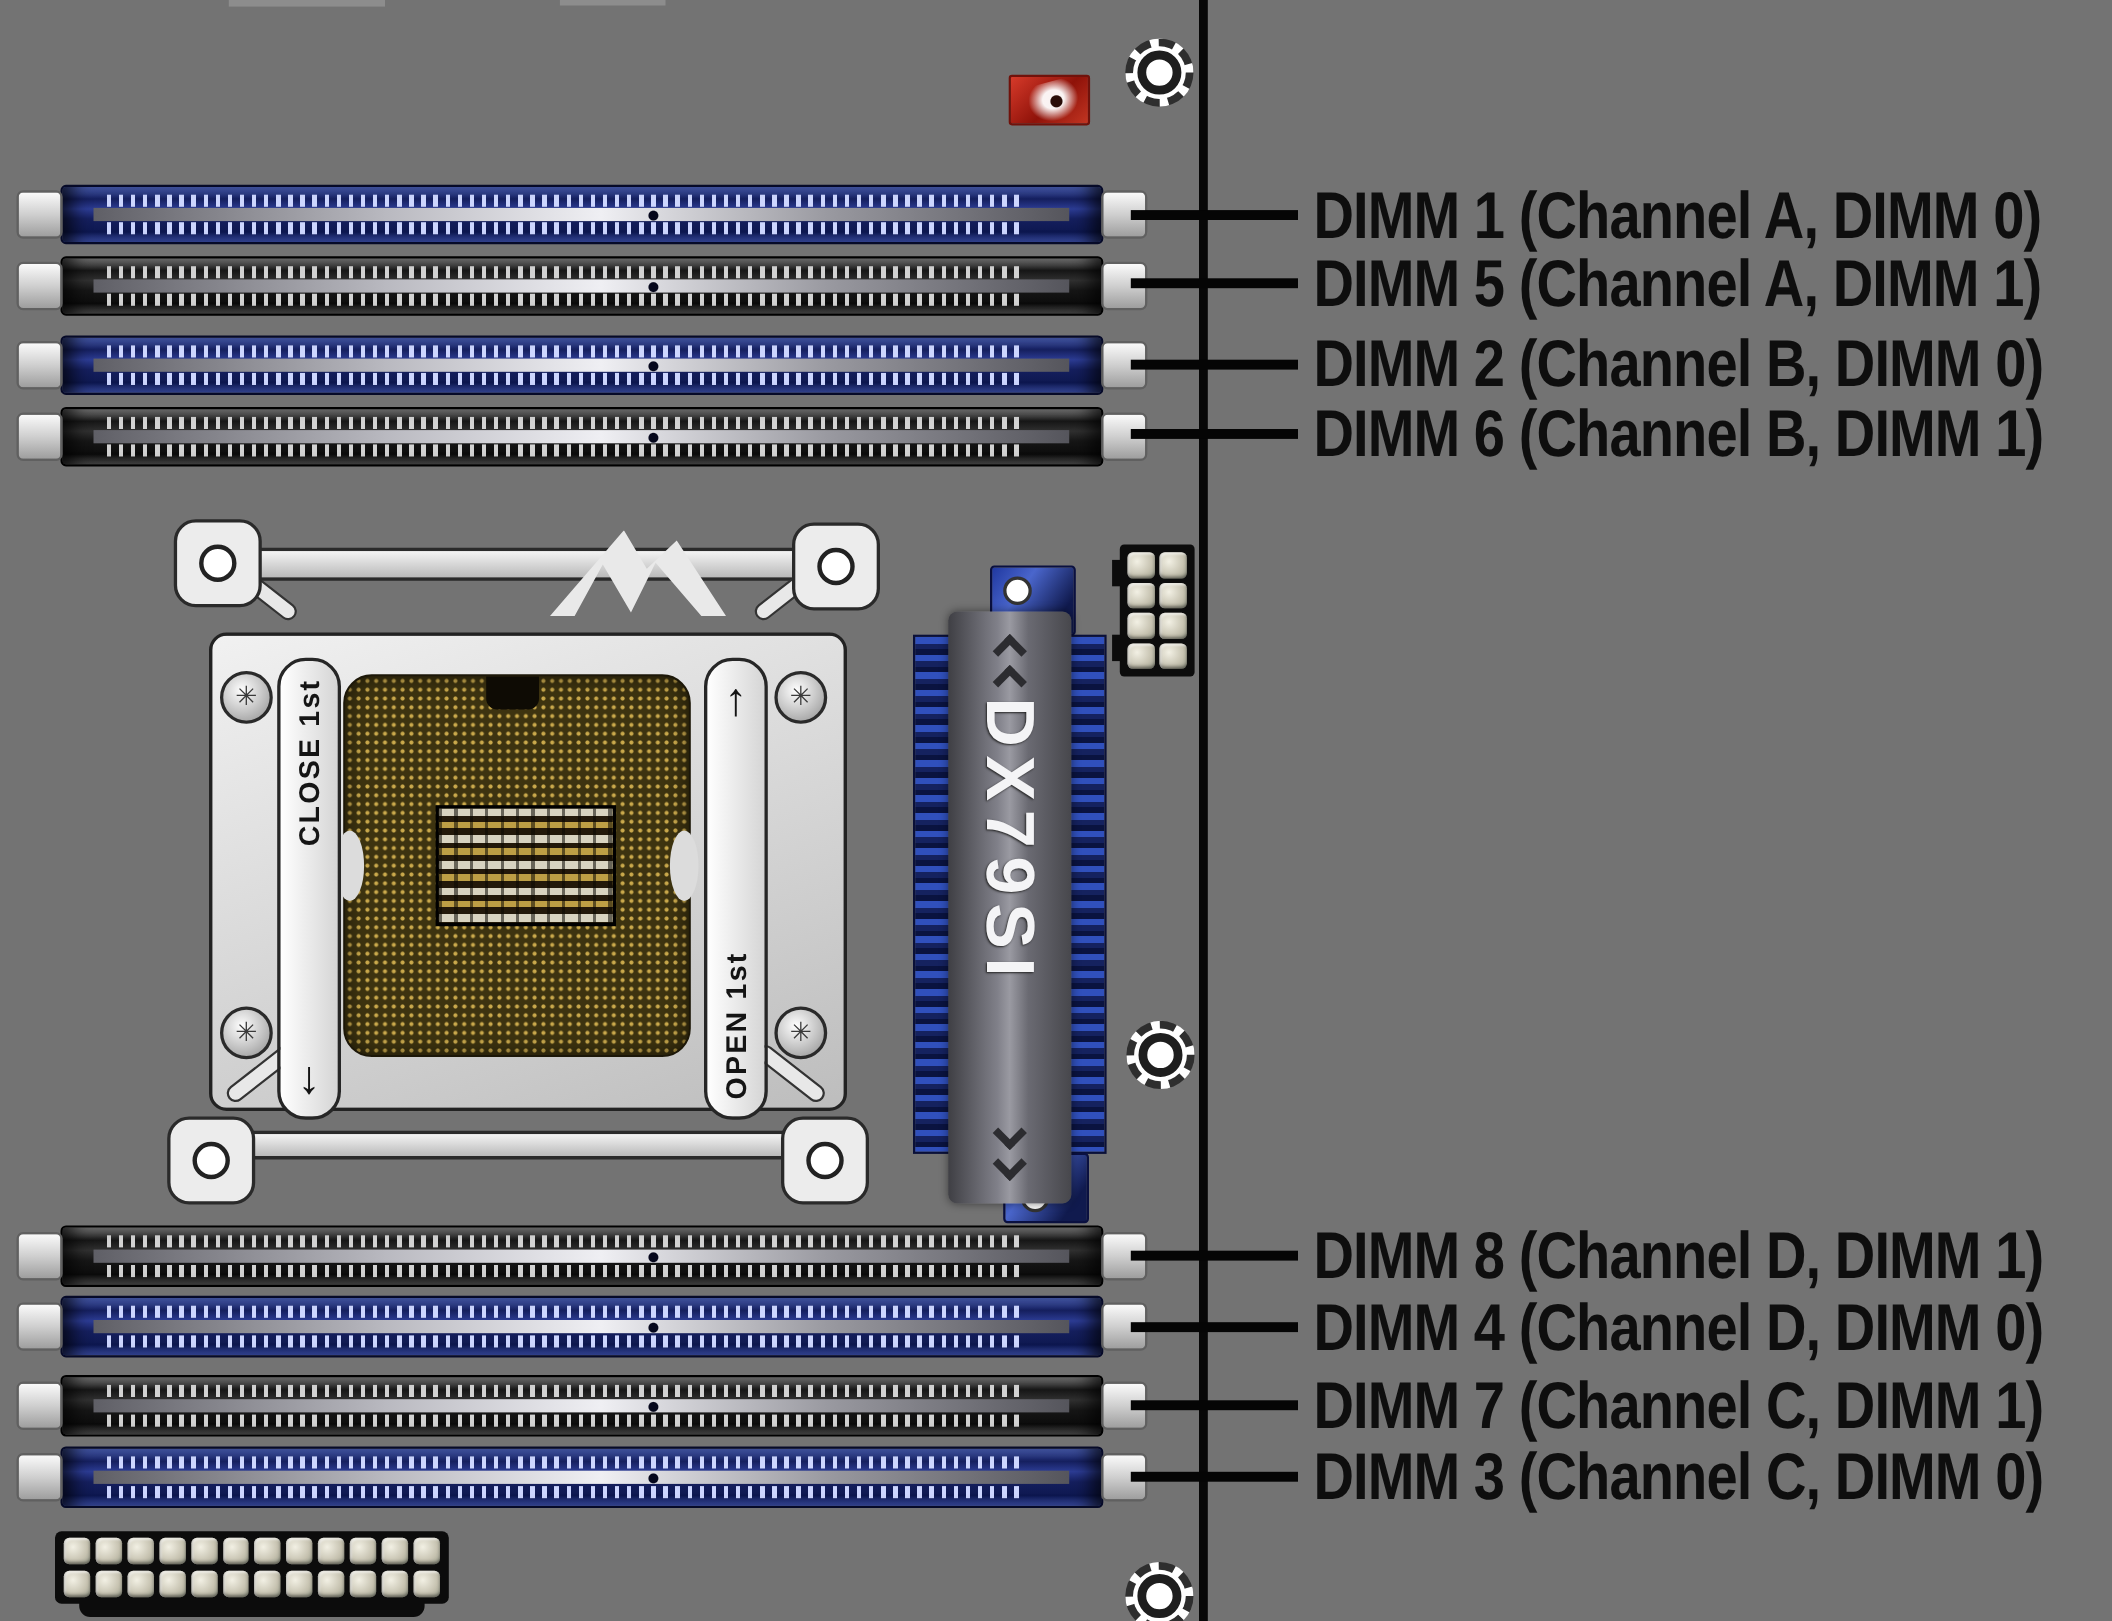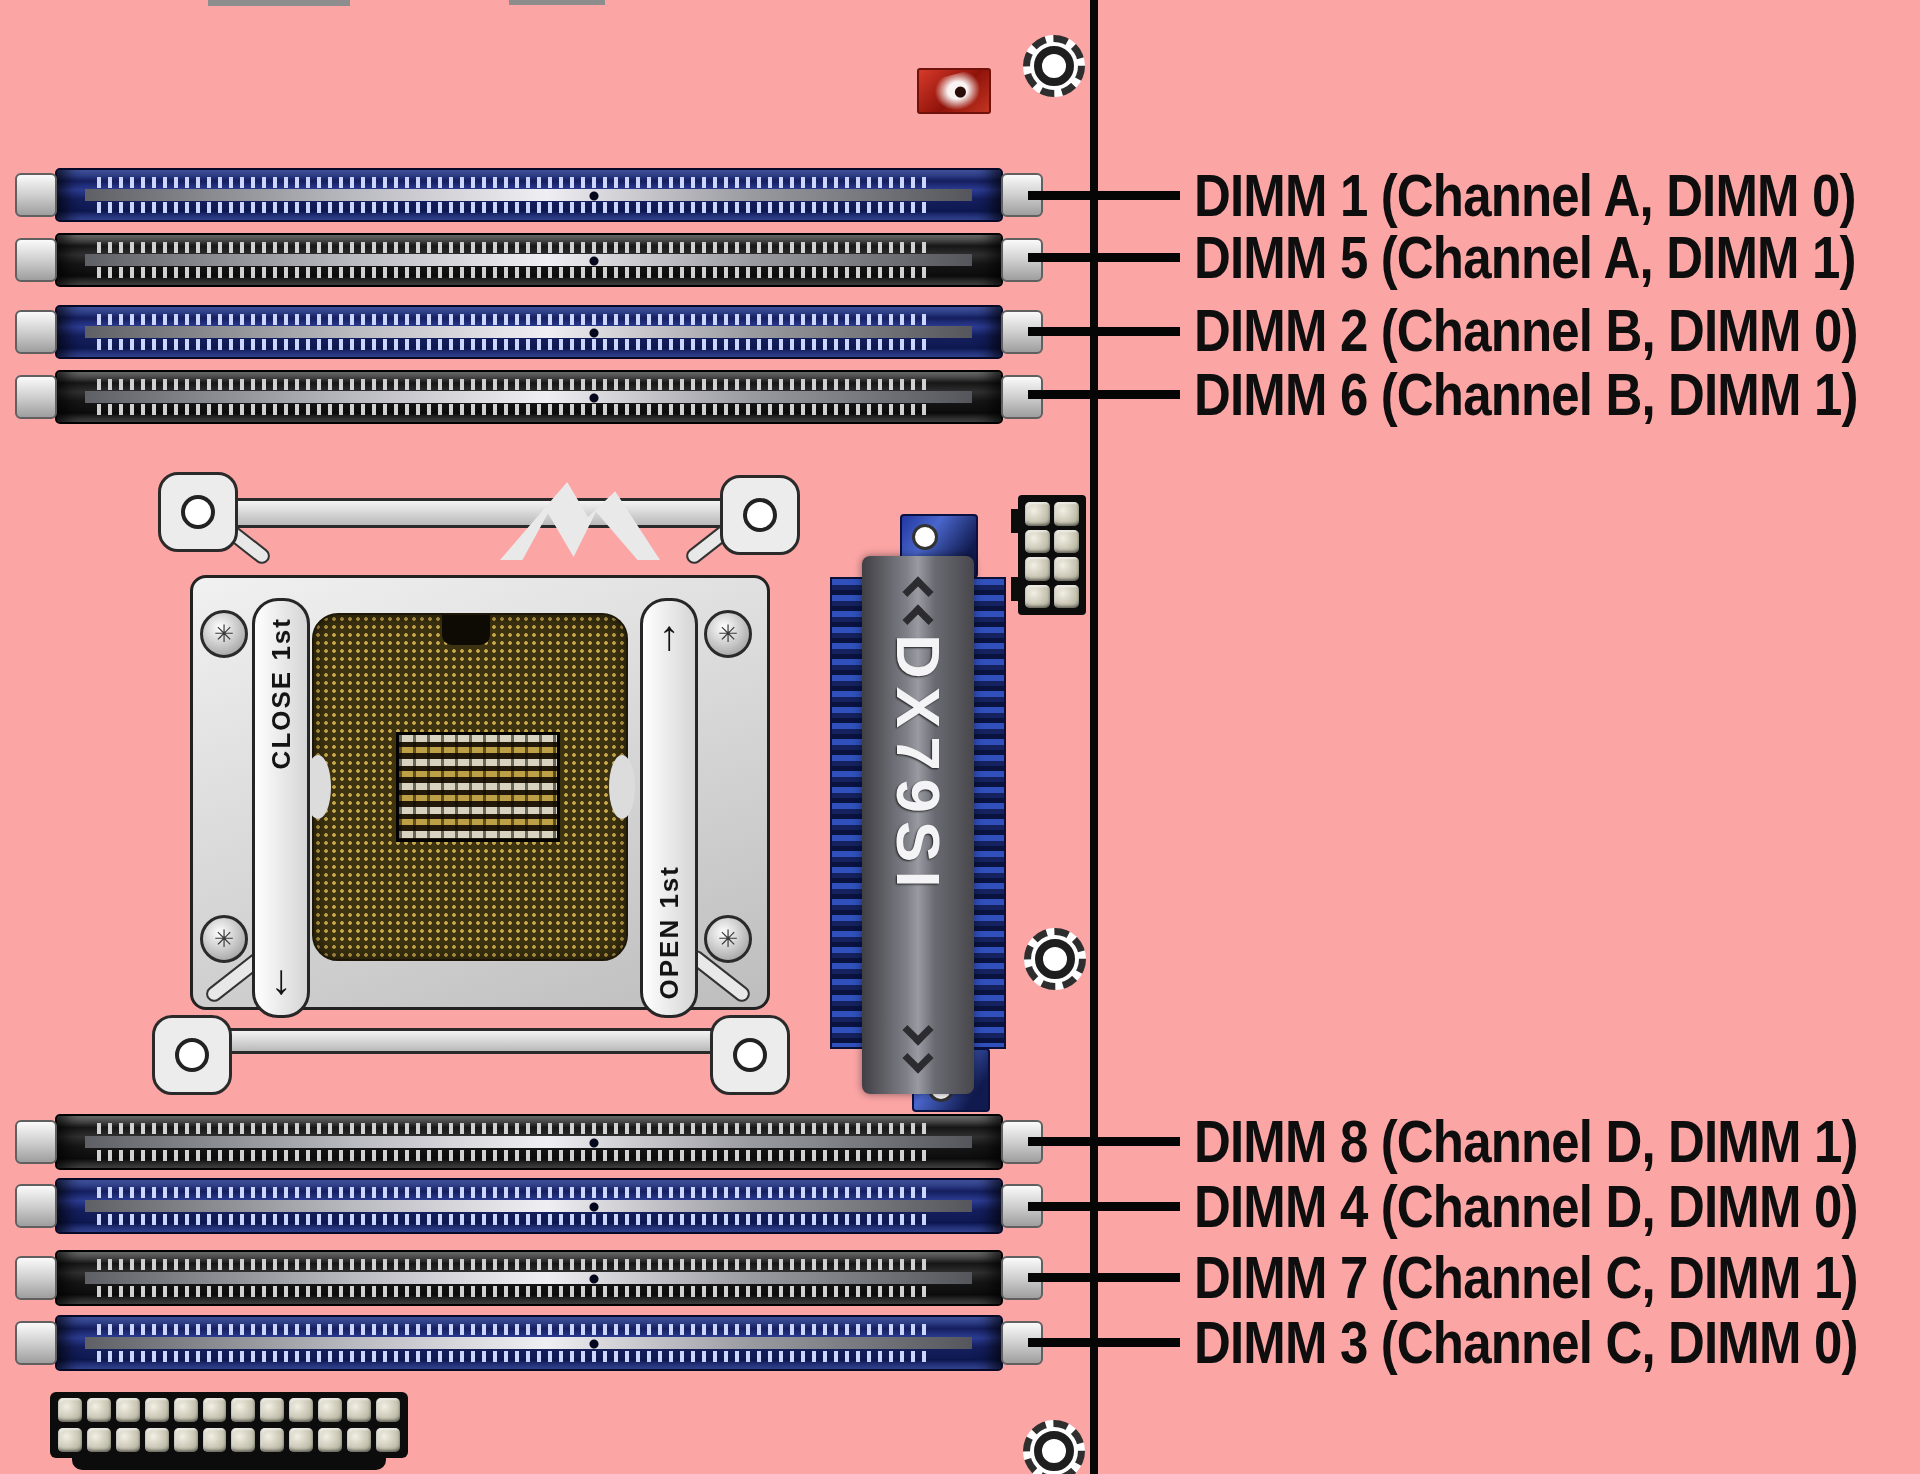--- a/index.html
+++ b/index.html
@@ -1,17 +1,17 @@
 <!DOCTYPE html>
 <html><head>
 <meta charset="utf-8">
 <style>
   * { margin:0; padding:0; box-sizing:border-box; }
   html,body { background:#ffffff; font-family:"Liberation Sans", sans-serif; }
-  #stage { position:relative; width:1920px; height:1474px; background:#fca5a5; overflow:hidden; }
+  #stage { position:relative; width:1920px; height:1474px; background:#737373; overflow:hidden; }
 
   
   .top-bar { position:absolute; top:0; background:#8d8d8d; }
 
   
   .red-logo { position:absolute; left:917px; top:68px; width:74px; height:46px;
     background:linear-gradient(135deg,#d63a2a 0%,#8f1209 55%,#c23522 100%);
     border:2px solid #70120b; border-radius:3px; overflow:hidden; }
   .red-logo::before { content:""; position:absolute; left:16px; top:4px; width:46px; height:36px;
     background:

